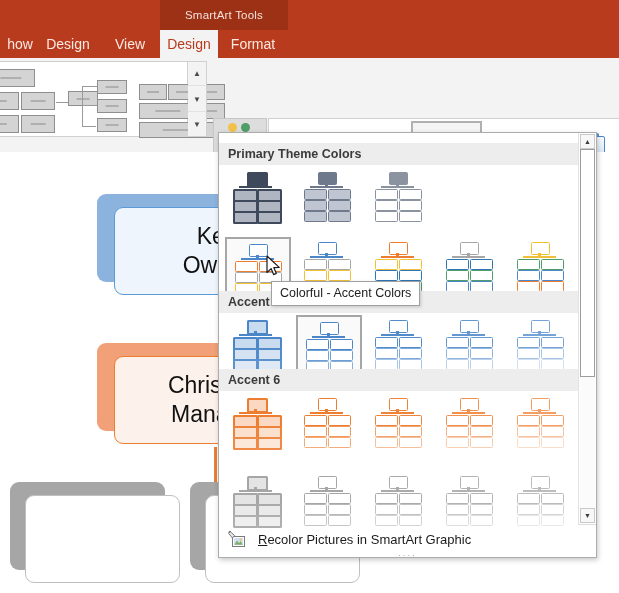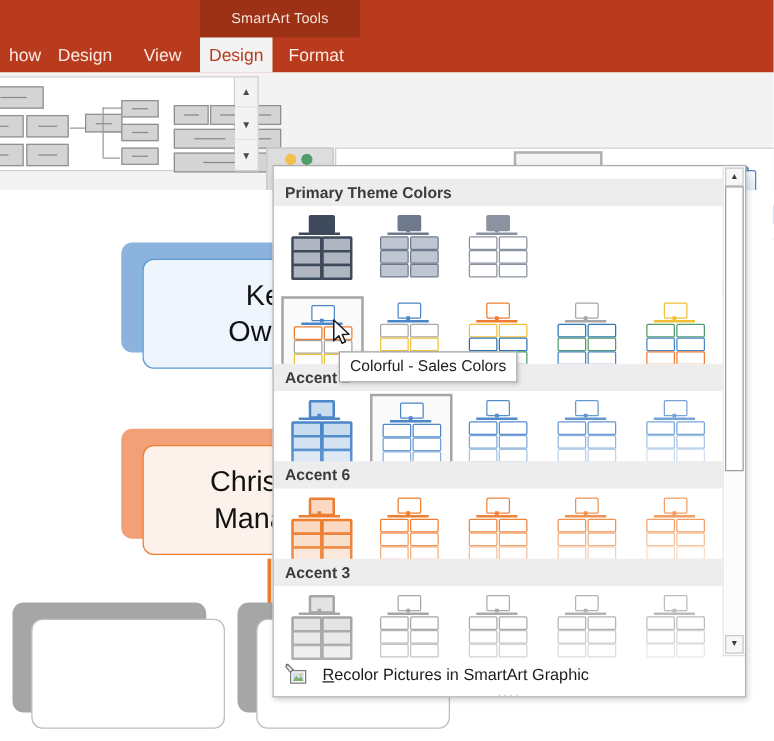--- a/index.html
+++ b/index.html
@@ -609,21 +609,20 @@
           <div class="tconn" style="left: 9px; top: 15px; width: 33px; height: 1.5px; background: rgb(242, 158, 101);"></div>
           <div class="tnode" style="left: 3px; top: 18px; width: 21px; height: 9px; border-color: rgb(242, 158, 101); background: rgb(255, 255, 255); border-width: 1.6px;"></div>
           <div class="tnode" style="left: 27px; top: 18px; width: 21px; height: 9px; border-color: rgb(242, 158, 101); background: rgb(255, 255, 255); border-width: 1.6px;"></div>
           <div class="tnode" style="left: 3px; top: 29px; width: 21px; height: 9px; border-color: rgb(246, 193, 156); background: rgb(255, 255, 255); border-width: 1.6px;"></div>
           <div class="tnode" style="left: 27px; top: 29px; width: 21px; height: 9px; border-color: rgb(246, 193, 156); background: rgb(255, 255, 255); border-width: 1.6px;"></div>
           <div class="tnode" style="left: 3px; top: 40px; width: 21px; height: 9px; border-color: rgb(250, 221, 201); background: rgb(255, 255, 255); border-width: 1.6px;"></div>
           <div class="tnode" style="left: 27px; top: 40px; width: 21px; height: 9px; border-color: rgb(250, 221, 201); background: rgb(255, 255, 255); border-width: 1.6px;"></div>
         </div>
       </div>
     </div>
-    <div class="sec-head" style="top: 314px;">Accent 3</div>
     <div class="sec-row" style="top: 336px;">
       <div class="swatch" style="left: 6px;">
         <div class="tiny">
           <div class="tmon" style="left: 17px; top: 1px; width: 17px; height: 11px; border-color: rgb(166, 166, 166); background: rgb(228, 228, 228); border-width: 2.2px;"></div>
           <div class="tstand" style="left: 24px; top: 12px; width: 3px; height: 3px; background: rgb(166, 166, 166);"></div>
           <div class="tconn" style="left: 9px; top: 15px; width: 33px; height: 1.5px; background: rgb(166, 166, 166);"></div>
           <div class="tnode" style="left: 3px; top: 18px; width: 21px; height: 9px; border-color: rgb(166, 166, 166); background: rgb(228, 228, 228); border-width: 2.2px;"></div>
           <div class="tnode" style="left: 27px; top: 18px; width: 21px; height: 9px; border-color: rgb(166, 166, 166); background: rgb(228, 228, 228); border-width: 2.2px;"></div>
           <div class="tnode" style="left: 3px; top: 29px; width: 21px; height: 9px; border-color: rgb(170, 170, 170); background: rgb(234, 234, 234); border-width: 2.2px;"></div>
           <div class="tnode" style="left: 27px; top: 29px; width: 21px; height: 9px; border-color: rgb(170, 170, 170); background: rgb(234, 234, 234); border-width: 2.2px;"></div>
@@ -684,13 +683,13 @@
         </div>
       </div>
     </div>
   </div>
 
 <div class="cursor">
   <svg width="16" height="24" viewBox="0 0 16 24">
     <path d="M1 1 L1 17.5 L5.1 13.6 L7.6 19.6 L10.3 18.4 L7.8 12.6 L13.2 12.4 Z" fill="#FFFFFF" stroke="#1A1A1A" stroke-width="1.2" stroke-linejoin="round"></path>
   </svg>
 </div>
-<div class="tooltip">Colorful - Sales Colors</div>
+<div class="tooltip">Colorful - Accent Colors</div>
 
 </body></html>

